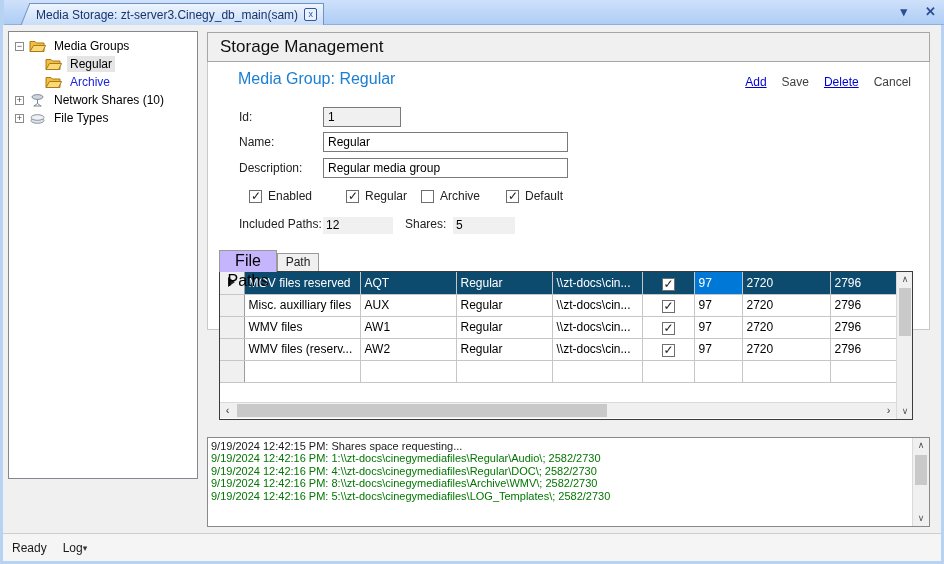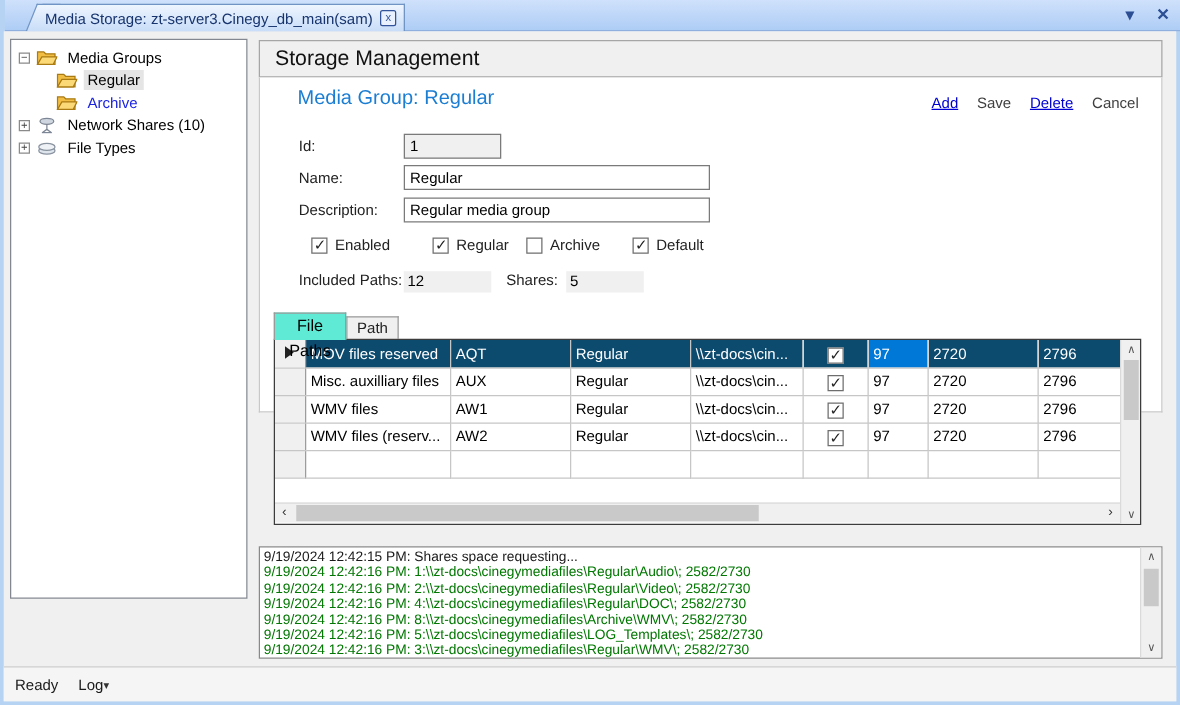--- a/index.html
+++ b/index.html
@@ -82,22 +82,22 @@
   .flatval {
     position:absolute; height:17px; background:#f0f0f0; font-size:12px;
     line-height:17px; padding-left:3px; color:#000;
   }
   .cb { width:13px; height:13px; border:1px solid #6e6e6e; background:#fff; position:relative; flex:0 0 13px; }
   .cb.on::after { content:"✓"; position:absolute; left:1px; top:-2px; font-size:12px; color:#222; }
   .cb-item { position:absolute; top:127px; display:flex; align-items:center; gap:6px; font-size:12px; color:#222; }
   
   .tab-fp {
     position:absolute; left:11px; top:188px; width:58px; height:22px; z-index:3;
-    background:#5eead4; border:1px solid #9a9a9a; border-bottom:none;
-    font-size:13px; text-align:center; line-height:20px; color:#000;
+    background:#c4b5fd; border:1px solid #9a9a9a; border-bottom:none;
+    font-size:16px; text-align:center; line-height:20px; color:#000;
   }
   .tab-p {
     position:absolute; left:69px; top:191px; width:42px; height:19px; z-index:1;
     background:#f0f0f0; border:1px solid #9a9a9a; border-bottom:none;
     font-size:12px; text-align:center; line-height:17px; color:#222;
   }
   
   .grid-wrap {
     position:absolute; left:11px; top:209px; width:694px; height:149px;
     border:1px solid #3c3c3c; background:#fff; display:flex; z-index:2;
@@ -356,25 +356,23 @@
           <span class="thumb" style="top:16px; height:48px;"></span>
           <span class="arr dn">∨</span>
         </div>
       </div>
     </div>
 
     <div class="log-box" style="left:204px; top:412px;">
       <div class="log-lines">
         <div class="log-line" style="color: rgb(26, 26, 26);">9/19/2024 12:42:15 PM: Shares space requesting...</div>
         <div class="log-line" style="color: rgb(0, 119, 0);">9/19/2024 12:42:16 PM: 1:\\zt-docs\cinegymediafiles\Regular\Audio\; 2582/2730</div>
-        <div class="log-line" style="color: rgb(0, 119, 0);">9/19/2024 12:42:16 PM: 2:\\zt-docs\cinegymediafiles\Regular\Video\; 2582/2730</div>
         <div class="log-line" style="color: rgb(0, 119, 0);">9/19/2024 12:42:16 PM: 4:\\zt-docs\cinegymediafiles\Regular\DOC\; 2582/2730</div>
         <div class="log-line" style="color: rgb(0, 119, 0);">9/19/2024 12:42:16 PM: 8:\\zt-docs\cinegymediafiles\Archive\WMV\; 2582/2730</div>
         <div class="log-line" style="color: rgb(0, 119, 0);">9/19/2024 12:42:16 PM: 5:\\zt-docs\cinegymediafiles\LOG_Templates\; 2582/2730</div>
-        <div class="log-line" style="color: rgb(0, 119, 0);">9/19/2024 12:42:16 PM: 3:\\zt-docs\cinegymediafiles\Regular\WMV\; 2582/2730</div>
       </div>
       <div class="vsb" style="height:88px;">
         <span class="arr up">∧</span>
         <span class="thumb" style="top:17px; height:30px;"></span>
         <span class="arr dn">∨</span>
       </div>
     </div>
 
     <div class="statusbar" style="left:0; right:0; bottom:0;">
       <span>Ready</span>

